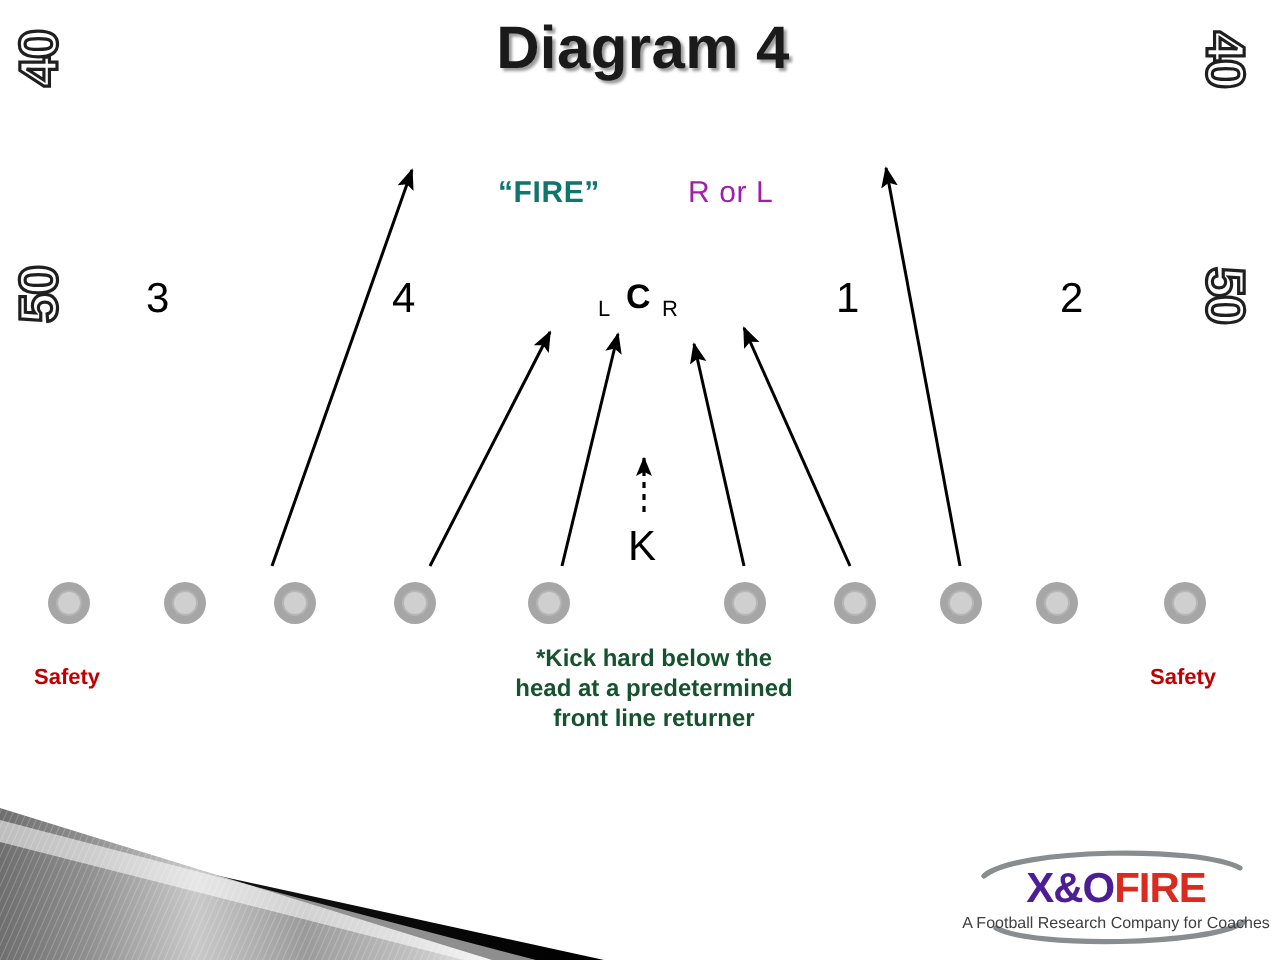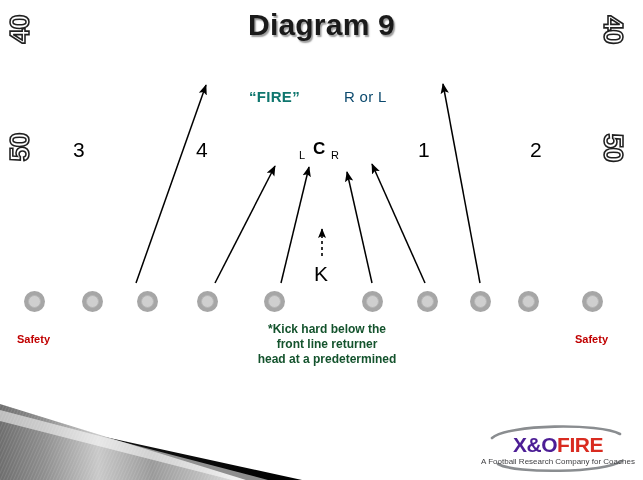--- a/index.html
+++ b/index.html
@@ -60,21 +60,21 @@
     font-weight: bold;
     color: #0f766e;
     letter-spacing: 0.3px;
   }
   #ror-call {
     position: absolute;
     left: 344px;
     top: 88px;
     font-size: 15px;
     font-weight: normal;
-    color: #0c4a6e;
+    color: #a21caf;
     letter-spacing: 0.3px;
   }
 
   
   .lane-label {
     position: absolute;
     font-size: 21px;
     font-weight: normal;
     color: #000000;
     line-height: 1;
@@ -185,21 +185,21 @@
     left: 0; top: 0;
     width: 643px; height: 480px;
     pointer-events: none;
   }
 </style>
 </head>
 <body>
 
 <div id="slide">
 
-  <div id="title">Diagram 9</div>
+  <div id="title">Diagram 4</div>
 
   <div class="yardnum left" id="yard-40-left">40</div>
   <div class="yardnum left" id="yard-50-left">50</div>
   <div class="yardnum right" id="yard-40-right">40</div>
   <div class="yardnum right" id="yard-50-right">50</div>
 
   <div id="fire-call">“FIRE”</div>
   <div id="ror-call">R or L</div>
 
   <div class="lane-label" id="lane-3">3</div>
@@ -277,22 +277,22 @@
   <div class="marker" style="left:417px;top:291px"></div>
   <div class="marker" style="left:470px;top:291px"></div>
   <div class="marker" style="left:518px;top:291px"></div>
   <div class="marker" style="left:582px;top:291px"></div>
 
   <div class="safety-label" id="safety-left">Safety</div>
   <div class="safety-label" id="safety-right">Safety</div>
 
   <div id="coach-note">
     <div>*Kick hard below the</div>
+    <div>head at a predetermined</div>
     <div>front line returner</div>
-    <div>head at a predetermined</div>
   </div>
 
   <div id="logo">
     <div id="logo-wordmark"><span id="logo-xo">X&amp;O</span><span id="logo-labs">FIRE</span></div>
     <div id="logo-tagline">A Football Research Company for Coaches</div>
   </div>
 
 </div>
 
 </body></html>

